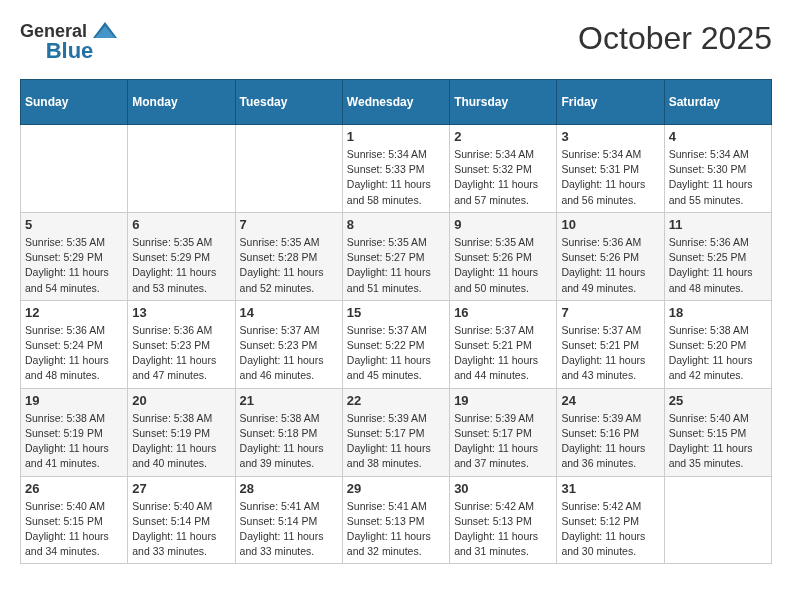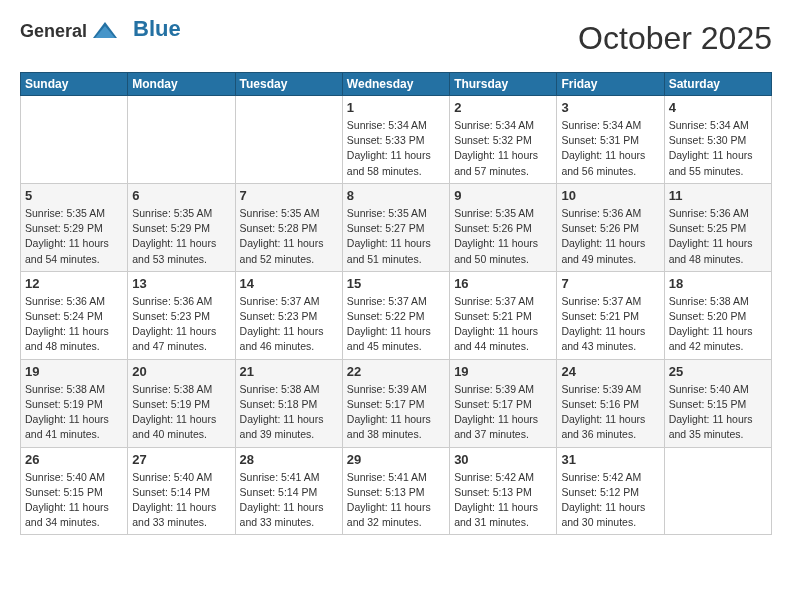--- a/index.html
+++ b/index.html
@@ -11,23 +11,22 @@
       padding: 20px;
     }
     .header {
       display: flex;
       justify-content: space-between;
       align-items: flex-start;
       margin-bottom: 15px;
     }
     .logo {
       display: flex;
-      flex-direction: row;
+      flex-direction: column;
       align-items: center;
-      gap: 14px;
     }
     .logo-row {
       display: flex;
       align-items: center;
       gap: 4px;
     }
     .title-block {
       text-align: center;
     }
     .month-title {
@@ -40,21 +39,21 @@
       color: #555;
     }
     .calendar {
       width: 100%;
       border-collapse: collapse;
       font-size: 11px;
     }
     .calendar th {
       background: #2471a3;
       color: #fff;
-      padding: 4px 4px;
+      padding: 15px 4px;
       text-align: left;
       font-size: 12px;
       border: 1px solid #1a5276;
     }
     .calendar td {
       border: 1px solid #ccc;
       vertical-align: top;
       padding: 4px;
       width: 107px;
       min-height: 80px;

